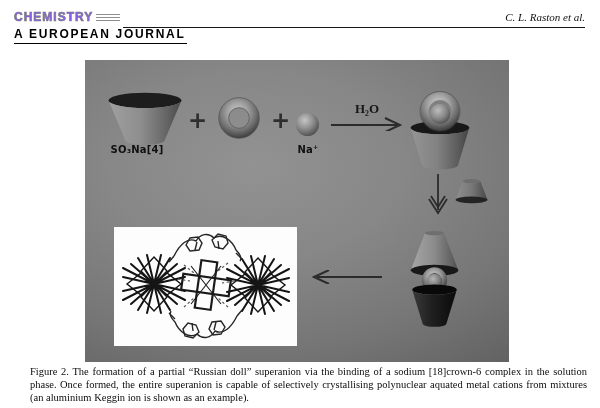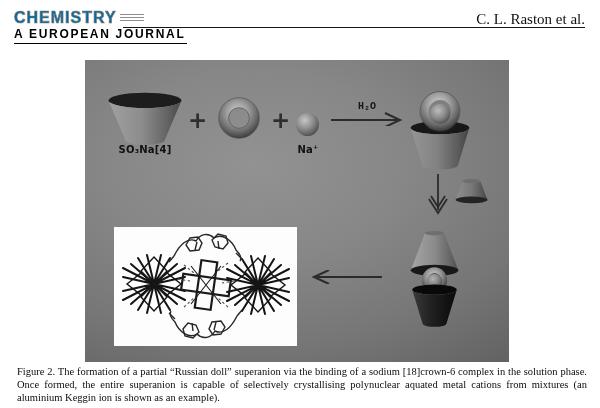--- a/index.html
+++ b/index.html
@@ -3,47 +3,47 @@
 <meta charset="utf-8">
 <style>
   html,body{margin:0;padding:0;}
   body{width:600px;height:408px;background:#ffffff;overflow:hidden;position:relative;
        font-family:"Liberation Serif",serif;-webkit-font-smoothing:antialiased;}
   .page{position:absolute;inset:0;}
 
   
   .logo{position:absolute;left:14px;top:10px;}
   .logo-top{display:flex;align-items:center;}
-  .logo-name{font-family:"Liberation Sans",sans-serif;font-weight:800;font-size:16px;
-             letter-spacing:1px;color:#0369a1;-webkit-text-stroke:0.7px #7c7c7c;line-height:15px;}
+  .logo-name{font-family:"Liberation Sans",sans-serif;font-weight:800;font-size:12px;
+             letter-spacing:1px;color:#8b5cf6;-webkit-text-stroke:0.7px #7c7c7c;line-height:15px;}
   .logo-lines{display:inline-block;margin-left:3px;}
   .logo-lines i{display:block;width:24px;height:1.6px;background:#8e8e8e;margin:1.6px 0;}
   .logo-sub{font-family:"Liberation Sans",sans-serif;font-weight:700;font-size:12px;
             letter-spacing:1.7px;color:#000;border-bottom:1.6px solid #000;
             padding:1px 1px 1.5px 0;margin-top:1px;width:fit-content;white-space:nowrap;}
-  .authors{position:absolute;right:15px;top:11px;font-size:15px;color:#111;}
+  .authors{position:absolute;right:15px;top:11px;font-size:11px;color:#111;font-style:italic;}
   .header-rule{position:absolute;left:123px;right:15px;top:27px;border-top:1.4px solid #161616;}
 
   
   .figure-panel{position:absolute;left:85px;top:60px;width:424px;height:302px;
     background:radial-gradient(ellipse 135% 120% at 40% 35%,
       #929292 0%, #878787 26%, #767676 50%, #5e5e5e 74%, #474747 92%, #3a3a3a 100%);}
   .fp-item{position:absolute;}
   .rx-label{position:absolute;text-align:center;font-family:"DejaVu Sans",sans-serif;
             font-weight:600;font-size:10px;color:#101010;letter-spacing:0.2px;}
   .plus{position:absolute;font-family:"DejaVu Sans",sans-serif;font-weight:700;
         font-size:23px;color:#2e2e2e;line-height:23px;}
   .h2o-group{position:absolute;left:246px;top:41px;width:72px;}
-  .h2o-label{text-align:center;font-family:Liberation Mono, monospace;font-weight:600;
-             font-size:10px;color:#161616;margin-bottom:0px;}
+  .h2o-label{text-align:center;font-family:Liberation Serif, serif;font-weight:600;
+             font-size:13px;color:#161616;margin-bottom:0px;}
   .white-box{position:absolute;left:29px;top:167px;width:183px;height:119px;background:#fdfdfd;}
   svg{display:block;}
 
   
-  .caption{position:absolute;left:17px;right:13px;top:366px;margin:0;
+  .caption{position:absolute;left:30px;right:13px;top:366px;margin:0;
            font-size:10.5px;line-height:12.9px;color:#0c0c0c;text-align:justify;}
 </style>
 </head>
 <body>
 
 <div class="page">
 
   <div class="logo">
     <div class="logo-top">
       <span class="logo-name">CHEMISTRY</span>
@@ -65,21 +65,21 @@
         <linearGradient id="gCup1" x1="0" y1="0" x2="1" y2="0">
           <stop offset="0" stop-color="#a0a0a0"></stop>
             <stop offset="0.45" stop-color="#8d8d8d"></stop>
           <stop offset="0.8" stop-color="#646464"></stop>
             <stop offset="1" stop-color="#484848"></stop>
         </linearGradient>
       </defs>
       <ellipse cx="50" cy="11" rx="48" ry="10" fill="#1d1d1d"></ellipse>
       <path d="M2,11 A48,10 0 0,0 98,11 L76,63 A26,6.5 0 0,1 24,63 Z" fill="url(#gCup1)"></path>
     </svg>
-    <div class="rx-label" style="left:8px;top:84px;width:104px;">SO₃Na[4]</div>
+    <div class="rx-label" style="left:0;top:84px;width:104px;">SO₃Na[4]</div>
 
     <span class="plus" style="left:103px;top:49px;">+</span>
 
     <svg class="fp-item" style="left:131px;top:35px;" width="46" height="46" viewBox="0 0 48 48">
       <defs>
         <radialGradient id="gRing1" cx="0.45" cy="0.32" r="0.8">
           <stop offset="0" stop-color="#d2d2d2"></stop>
             <stop offset="0.45" stop-color="#9c9c9c"></stop>
           <stop offset="0.78" stop-color="#6c6c6c"></stop>
             <stop offset="1" stop-color="#464646"></stop>

